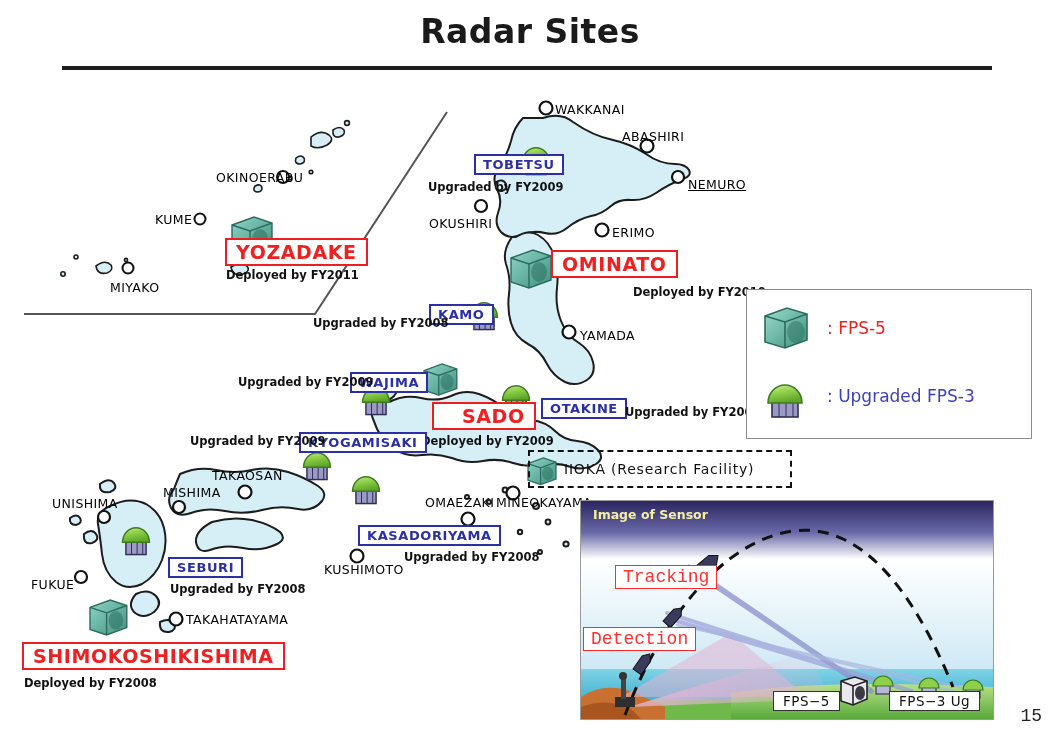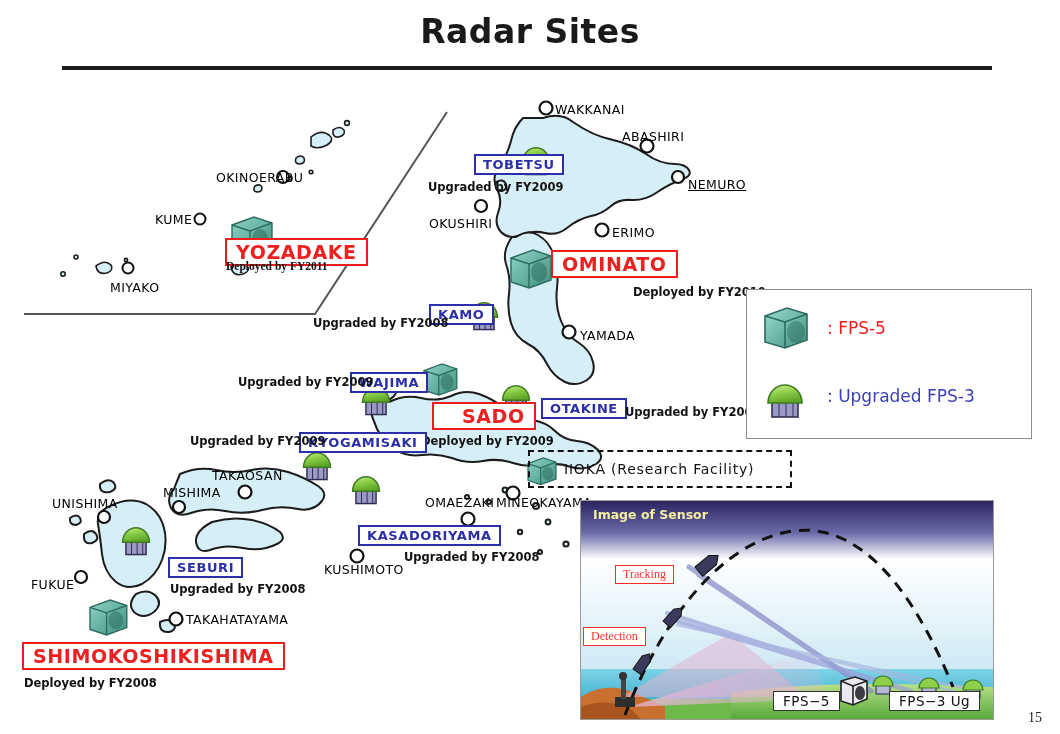--- a/index.html
+++ b/index.html
@@ -73,34 +73,34 @@
     position:absolute;left:580px;top:500px;width:412px;height:218px;
     border:1px solid #9a9a9a;overflow:hidden;background:#fff;
   }
   .inset-title{
     position:absolute;left:12px;top:6px;color:#f5f0a0;
     font-family:"DejaVu Sans","Liberation Sans",sans-serif;
     font-size:12.5px;font-weight:bold;z-index:9;
   }
   .inset-tag{
     position:absolute;background:#ffffff;border:1.6px solid #ff2a2a;
-    color:#ff3030;font-size:12px;padding:1px 7px;z-index:9;
-    font-family:Liberation Serif, serif;white-space:nowrap;
+    color:#ff3030;font-size:18px;padding:1px 7px;z-index:9;
+    font-family:Liberation Mono, monospace;white-space:nowrap;
   }
   .inset-chip{
     position:absolute;background:#ffffff;border:1.4px solid #333;
     color:#111;font-size:13.5px;padding:1px 9px;z-index:9;
     font-family:"DejaVu Sans","Liberation Sans",sans-serif;white-space:nowrap;
     letter-spacing:.5px;
   }
 
   
   .pageno{
-    position:absolute;right:18px;bottom:8px;font-size:14px;color:#222;
-    font-family:Liberation Serif, serif;
+    position:absolute;right:18px;bottom:8px;font-size:18px;color:#222;
+    font-family:Liberation Mono, monospace;
   }
 </style>
 </head>
 <body>
 
 <div id="slide">
 
   <div class="title">Radar Sites</div>
   <div class="title-rule"></div>
 
@@ -326,21 +326,21 @@
     <div class="city" style="left:212px;top:386px;">TAKAOSAN</div>
     <div class="city" style="left:163px;top:403px;">MISHIMA</div>
     <div class="city" style="left:52px;top:414px;">UNISHIMA</div>
     <div class="city" style="left:31px;top:495px;">FUKUE</div>
     <div class="city" style="left:186px;top:530px;">TAKAHATAYAMA</div>
     <div class="city" style="left:324px;top:480px;">KUSHIMOTO</div>
     <div class="city" style="left:425px;top:413px;">OMAEZAKI</div>
     <div class="city" style="left:496px;top:413px;">MINEOKAYAMA</div>
 
     <div class="site-box red" style="left:225px;top:156px;">YOZADAKE</div>
-    <div class="note" style="left:226px;top:178px;font-family:Liberation Serif, serif;">Deployed by FY2011</div>
+    <div class="note" style="left:226px;top:186px;">Deployed by FY2011</div>
 
     <div class="site-box blue" style="left:474px;top:72px;">TOBETSU</div>
     <div class="note" style="left:428px;top:98px;">Upgraded by FY2009</div>
 
     <div class="site-box red" style="left:551px;top:168px;">OMINATO</div>
     <div class="note" style="left:633px;top:203px;">Deployed by FY2010</div>
 
     <div class="site-box blue" style="left:429px;top:222px;">KAMO</div>
     <div class="note" style="left:313px;top:234px;">Upgraded by FY2008</div>
 

